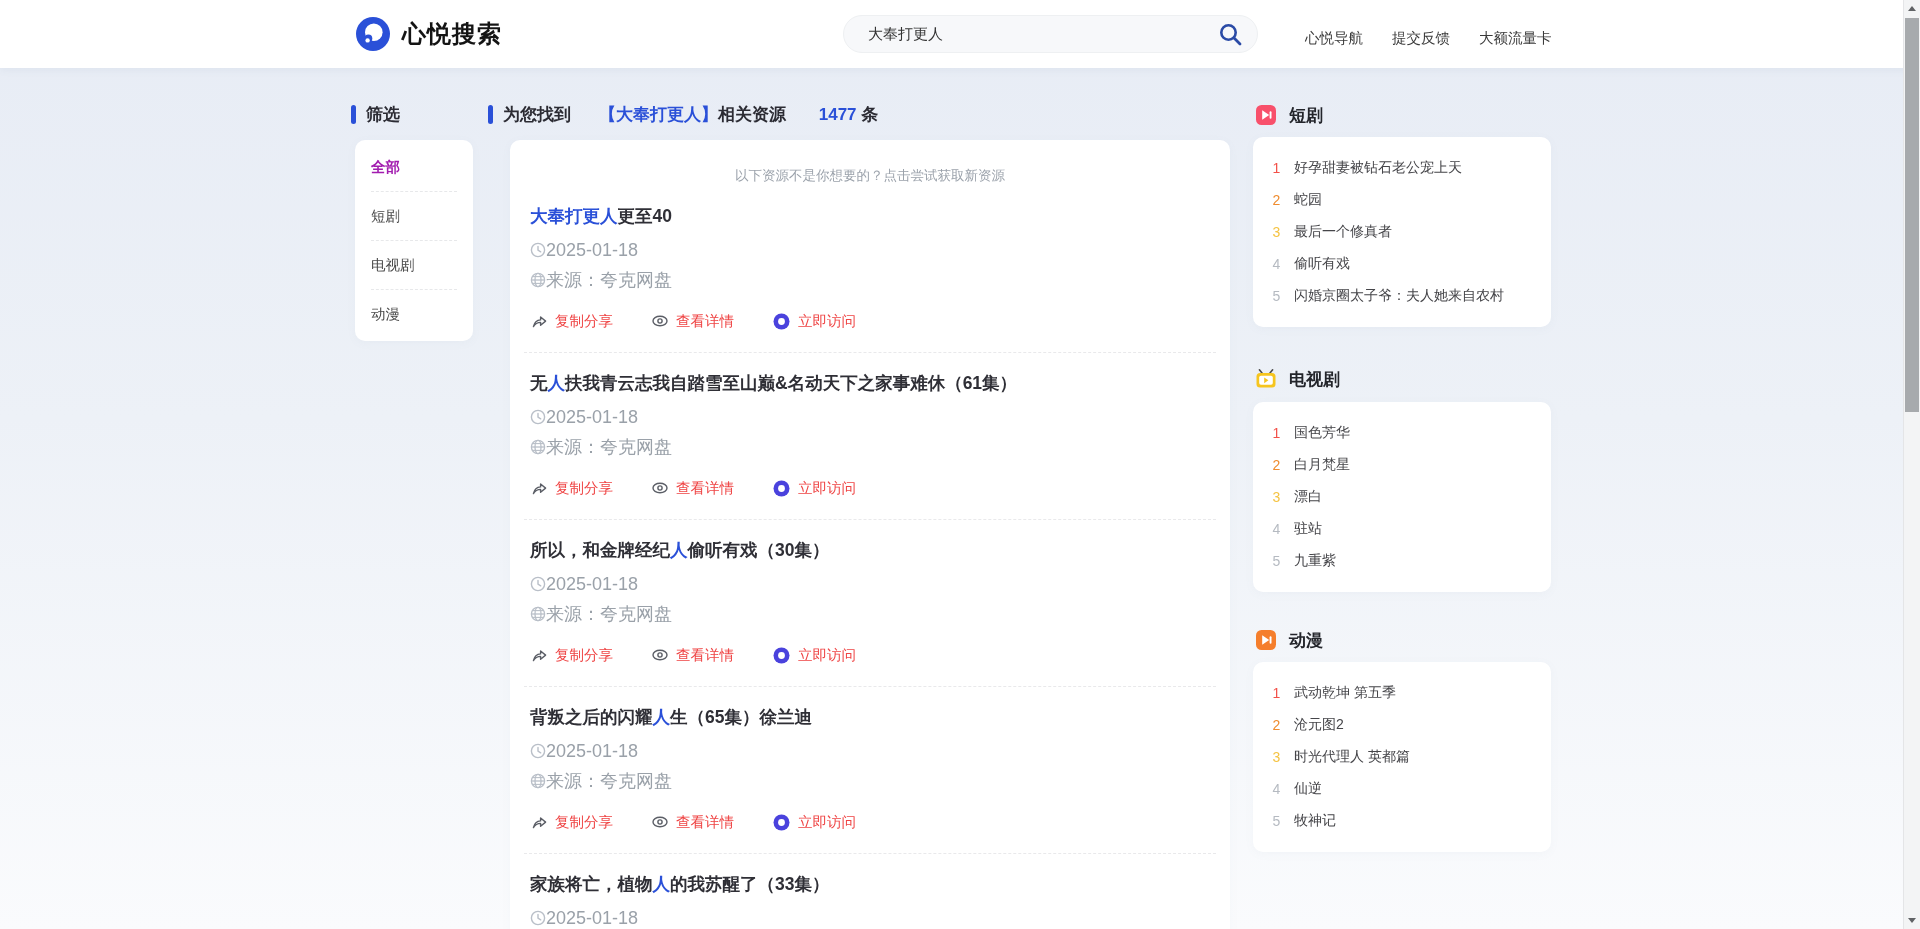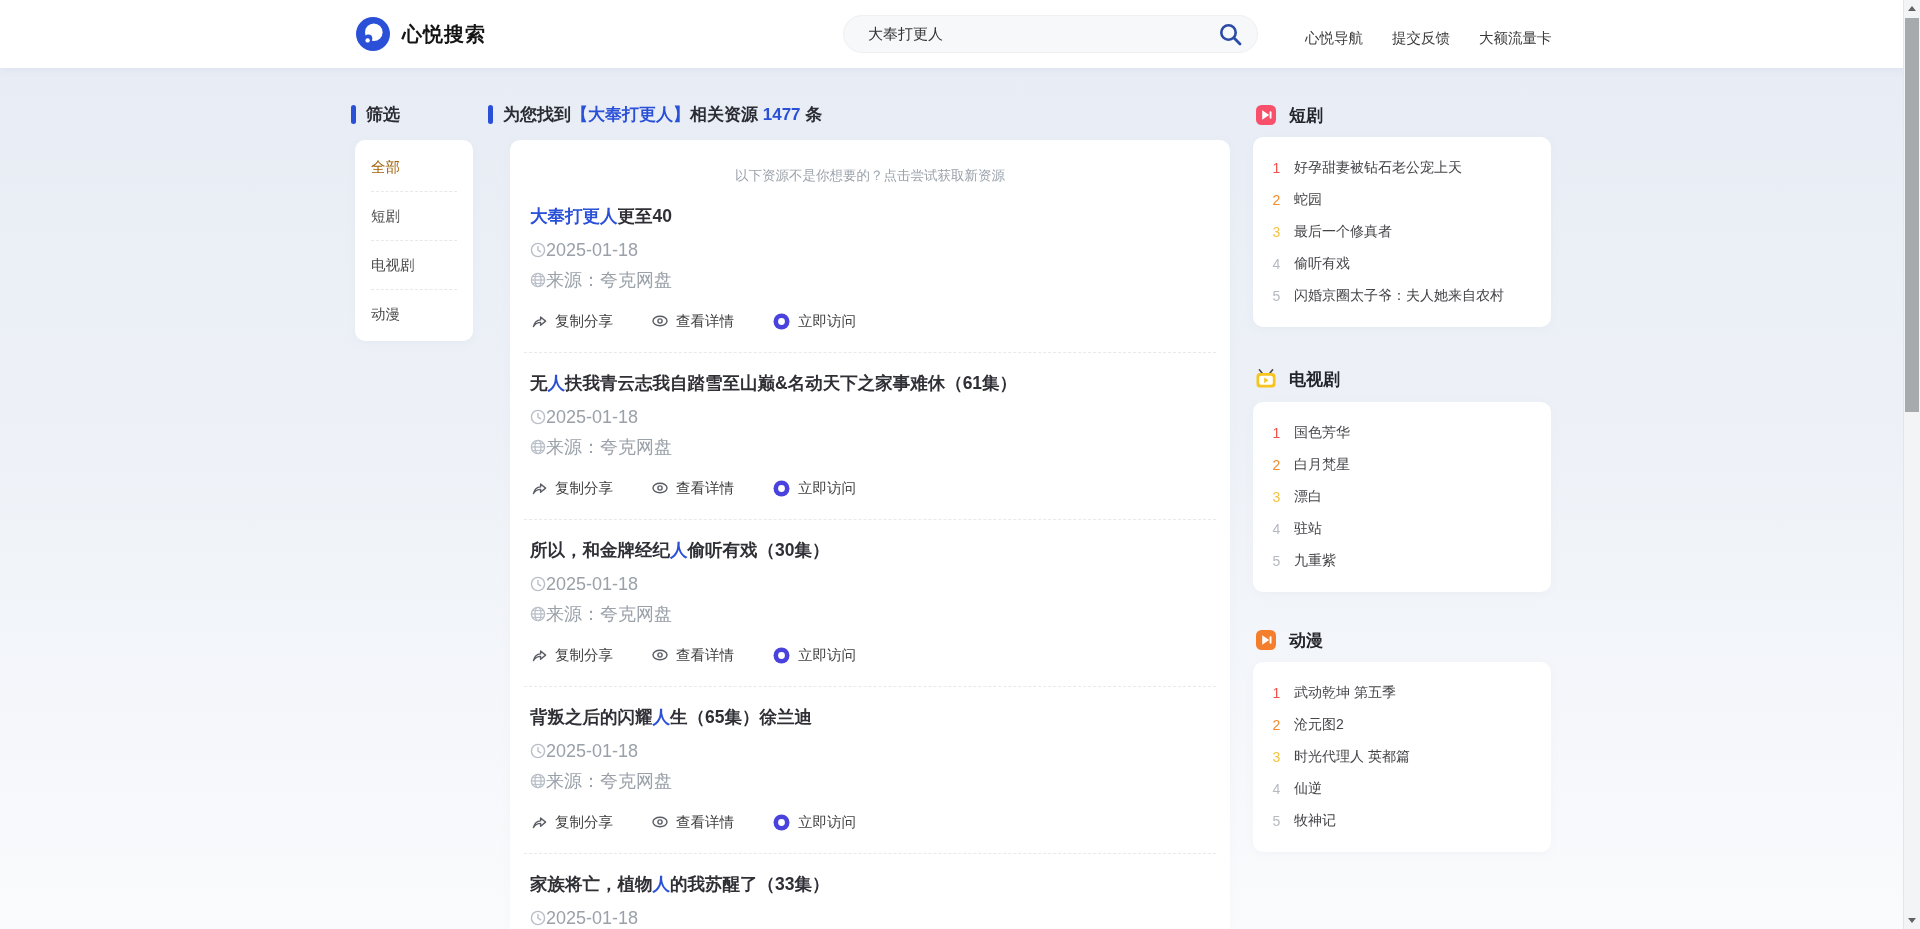--- a/index.html
+++ b/index.html
@@ -5,61 +5,61 @@
   html,body{margin:0;padding:0;}
   body{font-family:"Liberation Sans","DejaVu Sans",sans-serif;}
   .page{position:relative;width:1920px;height:929px;overflow:hidden;
         background:linear-gradient(180deg,#e7ecf5 0%,#edf1f7 45%,#fafbfd 100%);}
 
   
   .topbar{position:absolute;left:0;top:0;width:1920px;height:68px;background:#ffffff;
           box-shadow:0 2px 8px rgba(90,110,140,.07);z-index:2;}
   .brand{position:absolute;left:355px;top:16px;display:flex;align-items:center;gap:11px;cursor:pointer;}
   .brand-logo{width:36px;height:36px;display:block;}
-  .brand-name{font-size:20px;font-weight:700;color:#141414;letter-spacing:1px;}
+  .brand-name{font-size:24px;font-weight:700;color:#141414;letter-spacing:1px;}
   .searchbox{position:absolute;left:843px;top:15px;width:415px;height:38px;box-sizing:border-box;
              background:#f7f8fa;border:1px solid #eef0f2;border-radius:19px;
              display:flex;align-items:center;padding:0 13px 0 22px;}
   .search-input{flex:1;border:none;background:transparent;outline:none;font-size:15px;color:#333;
                 font-family:inherit;}
   .search-btn{border:none;background:none;padding:0;margin:0;cursor:pointer;display:flex;align-items:center;}
   .topnav{position:absolute;left:1305px;top:0;height:76px;display:flex;align-items:center;gap:29px;}
   .topnav a{font-size:14.5px;color:#3a3a3a;text-decoration:none;cursor:pointer;white-space:nowrap;}
 
   
   .bar-head{position:absolute;display:flex;align-items:center;height:24px;justify-content:space-between;}
   .vbar{width:5px;height:19px;border-radius:2.5px;background:#2a50d8;margin-right:10px;}
   .head-text{font-size:17px;font-weight:700;color:#2b2b33;white-space:nowrap;}
-  .head-text .kw{color:#2a50d8;}
+  .head-text .kw{color:#2a50d8;margin-left:28px;}
   .sec-head{position:absolute;display:flex;align-items:center;gap:12px;height:26px;}
   .sec-title{font-size:17px;font-weight:700;color:#23252b;}
 
   .card{background:#ffffff;border-radius:10px;box-shadow:0 2px 10px rgba(120,135,160,.05);}
 
   
   .filter-head{left:351px;top:102px;}
   .filter-card{position:absolute;left:355px;top:140px;width:118px;box-sizing:border-box;padding:3px 16px;}
   .filter-item{height:48px;display:flex;align-items:center;border-bottom:1px dashed #e7e8ea;
                font-size:14.5px;color:#4a4a4a;cursor:pointer;}
   .filter-item:last-child{border-bottom:none;}
-  .filter-item.active .filter-label{color:#a16207;font-weight:400;}
+  .filter-item.active .filter-label{color:#a21caf;font-weight:700;}
 
   
   .results-head{left:488px;top:102px;}
   .results-card{position:absolute;left:510px;top:140px;width:720px;height:840px;
                 box-sizing:border-box;padding:26px 14px 0 14px;overflow:hidden;}
   .notice{height:20px;line-height:20px;text-align:center;font-size:13.5px;color:#9ba2ab;cursor:pointer;}
   .result-item{padding:17px 6px 18px 6px;border-bottom:1px dashed #e9e9eb;}
   .result-title{margin:0 0 8px 0;font-size:17.5px;line-height:26px;font-weight:700;color:#2f2f36;cursor:pointer;}
   .result-title .hl{color:#2a50d8;}
   .meta-row{display:flex;align-items:center;gap:0;height:26px;margin-top:4px;
             font-size:18px;color:#9aa1a9;}
   .meta-row svg{flex:none;display:block;}
   .actions-row{display:flex;align-items:center;gap:38px;height:26px;margin-top:15px;}
-  .action{display:flex;align-items:center;gap:7px;font-size:14.5px;color:#404040;cursor:pointer;}
+  .action{display:flex;align-items:center;gap:7px;font-size:14.5px;color:#ef4444;cursor:pointer;}
   .action svg{display:block;}
 
   
   .rank-card{position:absolute;left:1253px;width:298px;box-sizing:border-box;padding:15px 0;}
   .rank-row{height:32px;display:flex;align-items:center;gap:11px;padding:0 17px;cursor:pointer;}
   .rank-num{width:13px;flex:none;text-align:center;font-size:14px;color:#b5bac1;}
   .rank-num.n1{color:#f25149;}
   .rank-num.n2{color:#ef8c2f;}
   .rank-num.n3{color:#f5c342;}
   .rank-text{font-size:14px;color:#454549;white-space:nowrap;overflow:hidden;text-overflow:ellipsis;text-align:center;}

